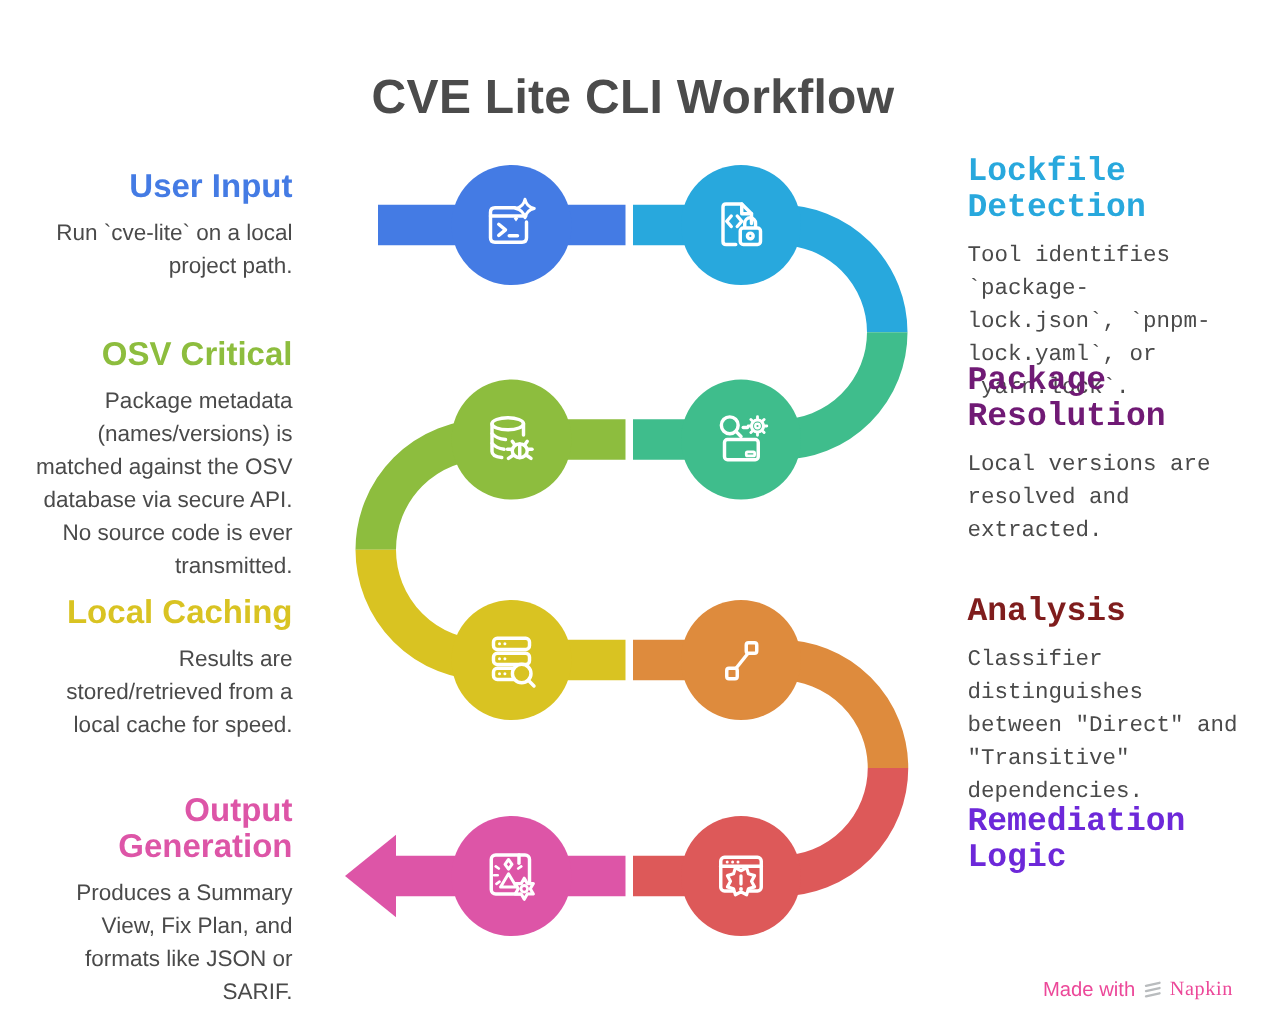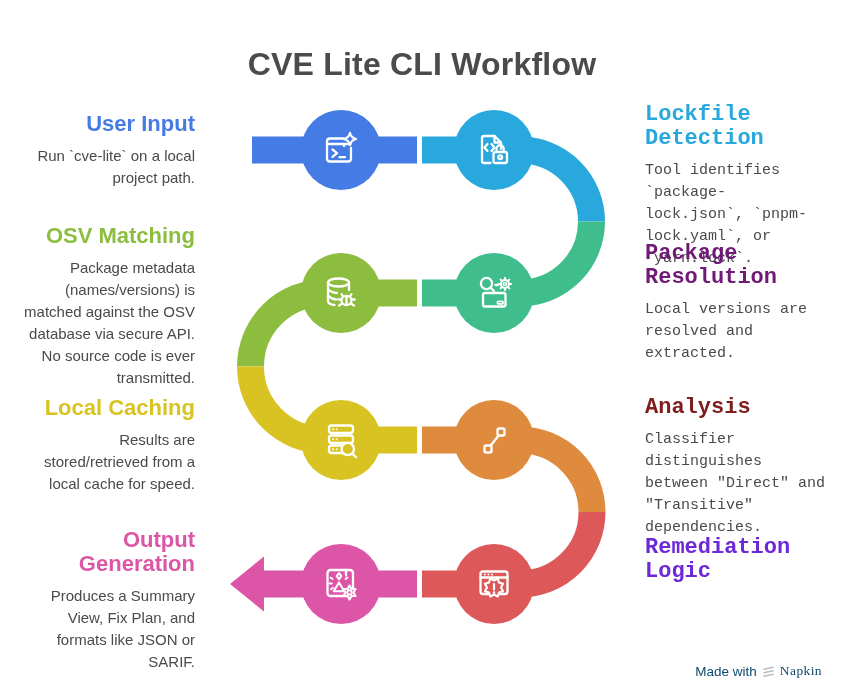--- a/index.html
+++ b/index.html
@@ -7,21 +7,21 @@
           font-family:"Liberation Sans",sans-serif;}
   .title{position:absolute;top:46px;left:0;width:100%;text-align:center;
          font-size:32px;font-weight:bold;color:#4b4b4b;letter-spacing:.2px;}
   svg.snake{position:absolute;left:0;top:0;}
   .step{position:absolute;}
   .step h3{margin:0 0 9px 0;font-size:22px;line-height:24px;font-weight:bold;white-space:pre-line;}
   .step p{margin:0;font-size:15px;line-height:22px;color:#4a4a4a;white-space:pre-line;}
   .left{left:10px;width:185px;text-align:right;}
   .right{left:645px;width:195px;text-align:left;font-family:Liberation Mono, monospace;}
   .footer{position:absolute;top:651px;right:22px;display:flex;align-items:center;gap:5px;
-          color:#0c4a6e;font-size:13.5px;margin-top:12px;}
+          color:#ec4899;font-size:13.5px;}
   .footer .brand{letter-spacing:.4px;font-family:Liberation Serif, serif;}
 </style>
 </head>
 <body>
 
 <div class="canvas">
 
   <div class="title">CVE Lite CLI Workflow</div>
 
   <svg class="snake" width="844" height="684" viewBox="0 0 844 684">
@@ -154,21 +154,21 @@
   </div>
 
   <div class="step right" style="top:103px">
     <h3 style="color: rgb(40, 168, 221);">Lockfile Detection</h3>
     <p>Tool identifies `package-
 lock.json`, `pnpm-
 lock.yaml`, or `yarn.lock`.</p>
   </div>
 
   <div class="step left" style="top:224px">
-    <h3 style="color: rgb(141, 189, 62);">OSV Matching</h3>
+    <h3 style="color: rgb(141, 189, 62);">OSV Critical</h3>
     <p>Package metadata
 (names/versions) is
 matched against the OSV
 database via secure API.
 No source code is ever
 transmitted.</p>
   </div>
 
   <div class="step right" style="top:242px">
     <h3 style="color: #701a75;">Package

